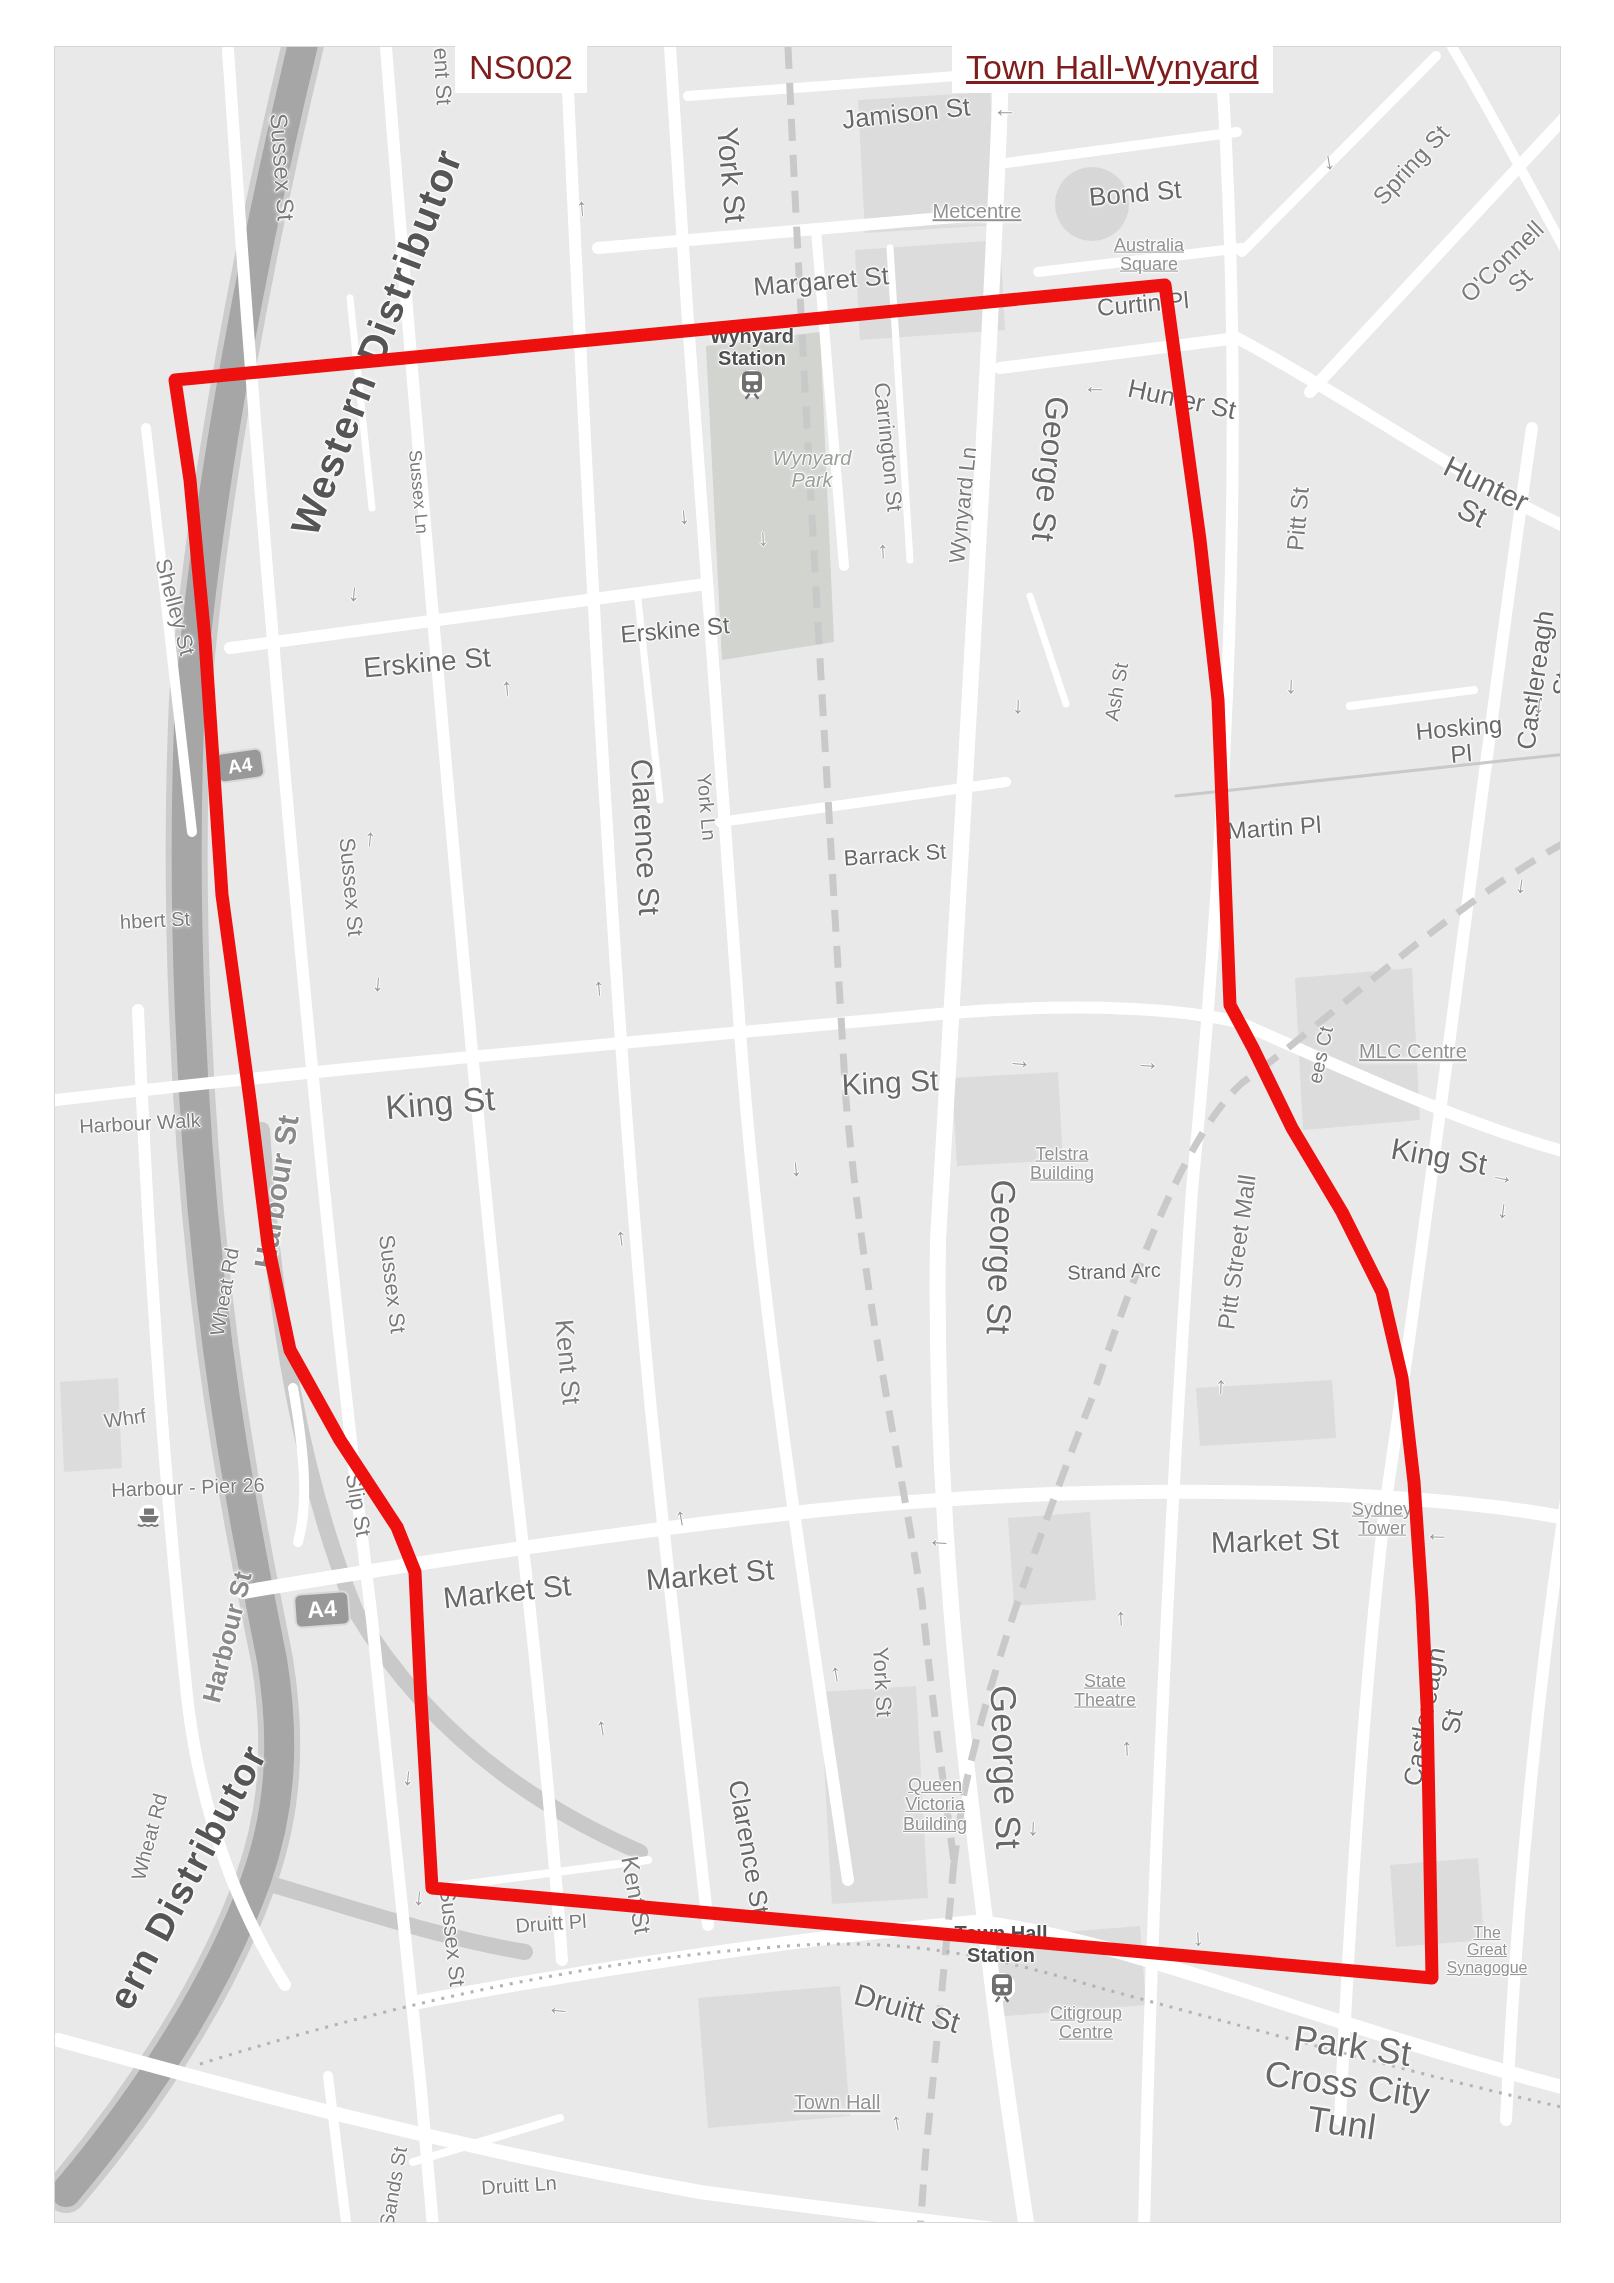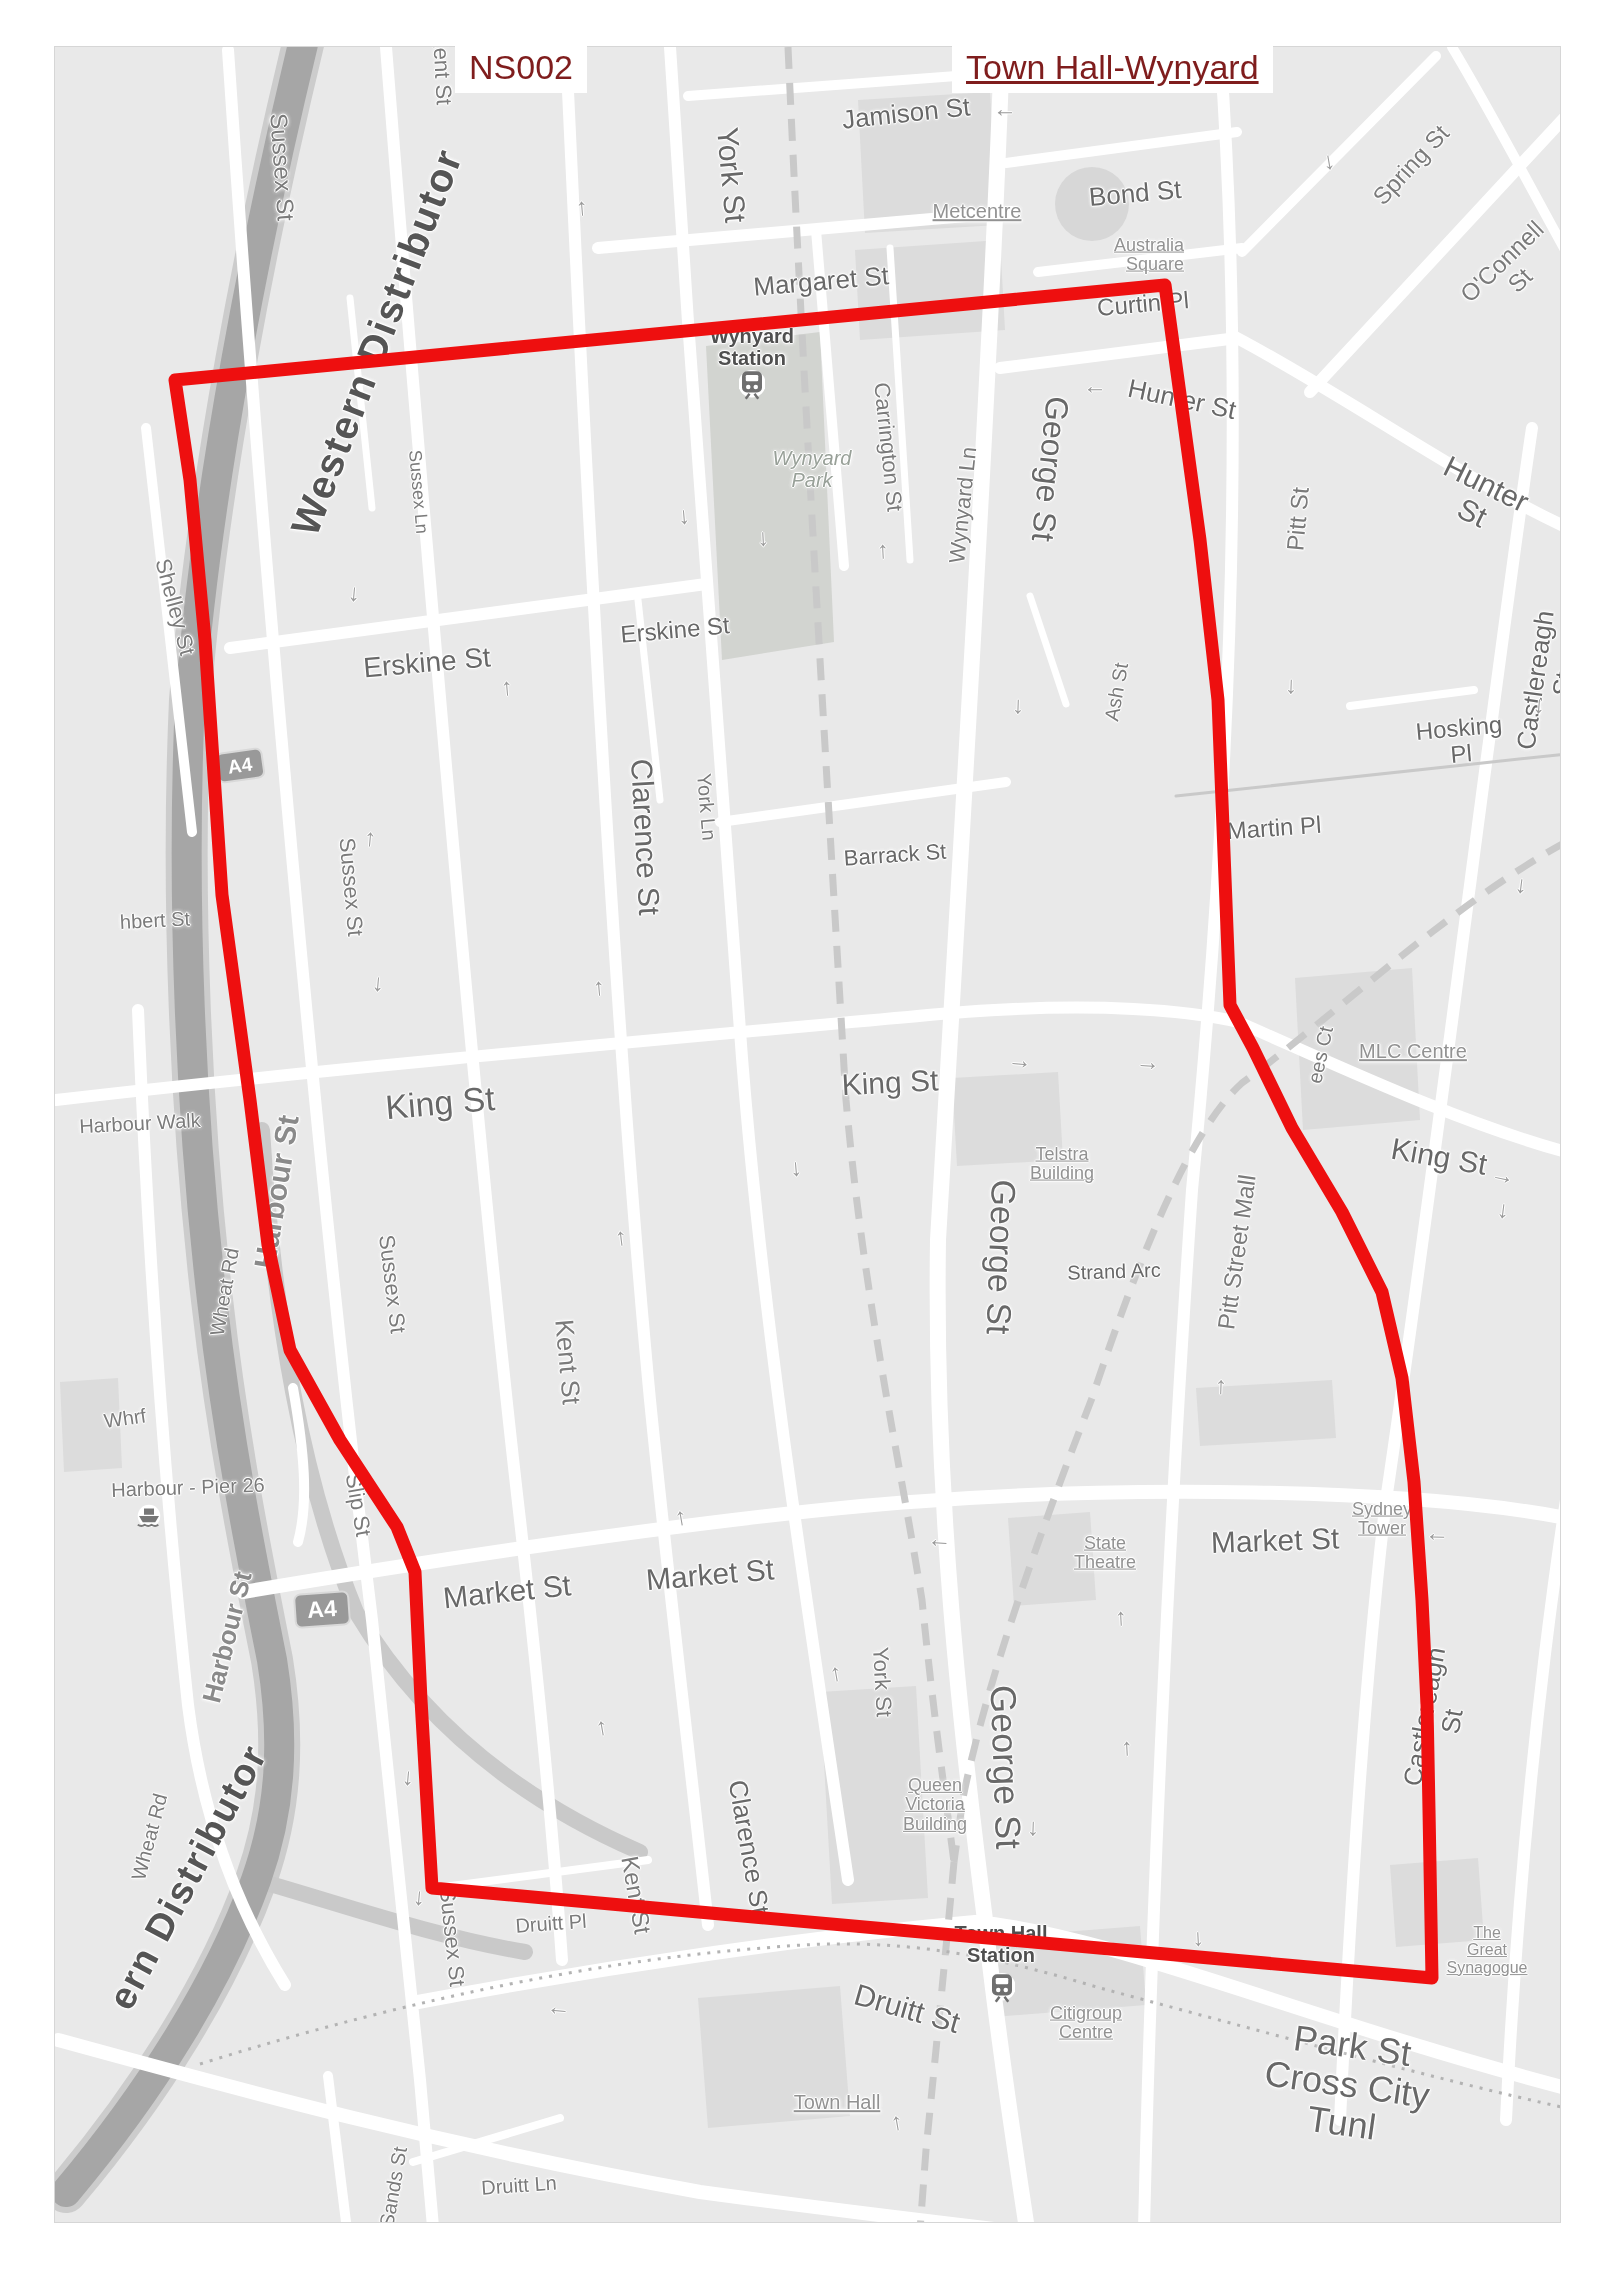--- a/index.html
+++ b/index.html
@@ -113,21 +113,21 @@
 
     <div id="labels">
         <div class="lbl st" style="left: 227px; top: 120px; font-size: 24px; transform: translate(-50%, -50%) rotate(86deg);">Sussex St</div>
         <div class="lbl st" style="left: 387px; top: 22px; font-size: 22px; transform: translate(-50%, -50%) rotate(87deg);">Kent St</div>
         <div class="lbl st2" style="left: 676px; top: 128px; font-size: 30px; transform: translate(-50%, -50%) rotate(85deg);">York St</div>
         <div class="lbl st2" style="left: 851px; top: 66px; font-size: 26px; transform: translate(-50%, -50%) rotate(-6deg);">Jamison St</div>
         <div class="lbl st2" style="left: 1080px; top: 146px; font-size: 26px; transform: translate(-50%, -50%) rotate(-5deg);">Bond St</div>
         <div class="lbl st" style="left: 1356px; top: 118px; font-size: 24px; transform: translate(-50%, -50%) rotate(-47deg);">Spring St</div>
         <div class="lbl st" style="left: 1456px; top: 224px; font-size: 24px; transform: translate(-50%, -50%) rotate(-44deg);">O'Connell St</div>
         <div class="lbl bld" style="left: 922px; top: 165px; font-size: 20px; transform: translate(-50%, -50%) rotate(0deg);">Metcentre</div>
-        <div class="lbl bld" style="left: 1094px; top: 208px; font-size: 18px; transform: translate(-50%, -50%) rotate(0deg); text-align: right;">Australia
+        <div class="lbl bld" style="left: 1094px; top: 208px; font-size: 18px; transform: translate(-50%, -50%) rotate(0deg);">Australia
 Square</div>
         <div class="lbl st2" style="left: 766px; top: 234px; font-size: 26px; transform: translate(-50%, -50%) rotate(-5deg);">Margaret St</div>
         <div class="lbl st2" style="left: 1088px; top: 257px; font-size: 24px; transform: translate(-50%, -50%) rotate(-5deg);">Curtin Pl</div>
         <div class="lbl sta" style="left: 697px; top: 301px; font-size: 20px; transform: translate(-50%, -50%) rotate(0deg);">Wynyard
 Station</div>
         <div class="lbl st2" style="left: 1127px; top: 352px; font-size: 26px; transform: translate(-50%, -50%) rotate(12deg);">Hunter St</div>
         <div class="lbl st2" style="left: 1424px; top: 452px; font-size: 30px; transform: translate(-50%, -50%) rotate(26deg);">Hunter St</div>
         <div class="lbl st" style="left: 833px; top: 400px; font-size: 22px; transform: translate(-50%, -50%) rotate(84deg);">Carrington St</div>
         <div class="lbl st" style="left: 908px; top: 458px; font-size: 22px; transform: translate(-50%, -50%) rotate(-84deg);">Wynyard Ln</div>
         <div class="lbl park" style="left: 757px; top: 423px; font-size: 20px; transform: translate(-50%, -50%) rotate(0deg);">Wynyard
@@ -164,21 +164,21 @@
         <div class="lbl st" style="left: 513px; top: 1315px; font-size: 26px; transform: translate(-50%, -50%) rotate(85deg);">Kent St</div>
         <div class="lbl st" style="left: 337px; top: 1237px; font-size: 22px; transform: translate(-50%, -50%) rotate(83deg);">Sussex St</div>
         <div class="lbl st" style="left: 70px; top: 1372px; font-size: 20px; transform: translate(-50%, -50%) rotate(-8deg);">Whrf</div>
         <div class="lbl st" style="left: 133px; top: 1441px; font-size: 20px; transform: translate(-50%, -50%) rotate(-2deg);">Harbour - Pier 26</div>
         <div class="lbl st" style="left: 303px; top: 1458px; font-size: 22px; transform: translate(-50%, -50%) rotate(80deg);">Slip St</div>
         <div class="lbl st2" style="left: 452px; top: 1545px; font-size: 30px; transform: translate(-50%, -50%) rotate(-6deg);">Market St</div>
         <div class="lbl st2" style="left: 655px; top: 1528px; font-size: 30px; transform: translate(-50%, -50%) rotate(-5deg);">Market St</div>
         <div class="lbl st2" style="left: 1220px; top: 1494px; font-size: 30px; transform: translate(-50%, -50%) rotate(-2deg);">Market St</div>
         <div class="lbl bld" style="left: 1327px; top: 1472px; font-size: 18px; transform: translate(-50%, -50%) rotate(0deg);">Sydney
 Tower</div>
-        <div class="lbl bld" style="left: 1050px; top: 1506px; font-size: 18px; transform: translate(-50%, -50%) rotate(0deg);">State
+        <div class="lbl bld" style="left: 1050px; top: 1644px; font-size: 18px; transform: translate(-50%, -50%) rotate(0deg);">State
 Theatre</div>
         <div class="lbl st2" style="left: 1383px; top: 1672px; font-size: 26px; transform: translate(-50%, -50%) rotate(-80deg);">Castlereagh St</div>
         <div class="lbl sthalo" style="left: 172px; top: 1590px; font-size: 26px; transform: translate(-50%, -50%) rotate(-76deg);">Harbour St</div>
         <div class="lbl st" style="left: 95px; top: 1790px; font-size: 20px; transform: translate(-50%, -50%) rotate(-75deg);">Wheat Rd</div>
         <div class="lbl mwy" style="left: 133px; top: 1830px; font-size: 38px; transform: translate(-50%, -50%) rotate(-62deg);">ern Distributor</div>
         <div class="lbl st" style="left: 827px; top: 1635px; font-size: 22px; transform: translate(-50%, -50%) rotate(87deg);">York St</div>
         <div class="lbl st2" style="left: 950px; top: 1720px; font-size: 36px; transform: translate(-50%, -50%) rotate(88deg);">George St</div>
         <div class="lbl bld" style="left: 880px; top: 1758px; font-size: 18px; transform: translate(-50%, -50%) rotate(0deg);">Queen
 Victoria
 Building</div>

